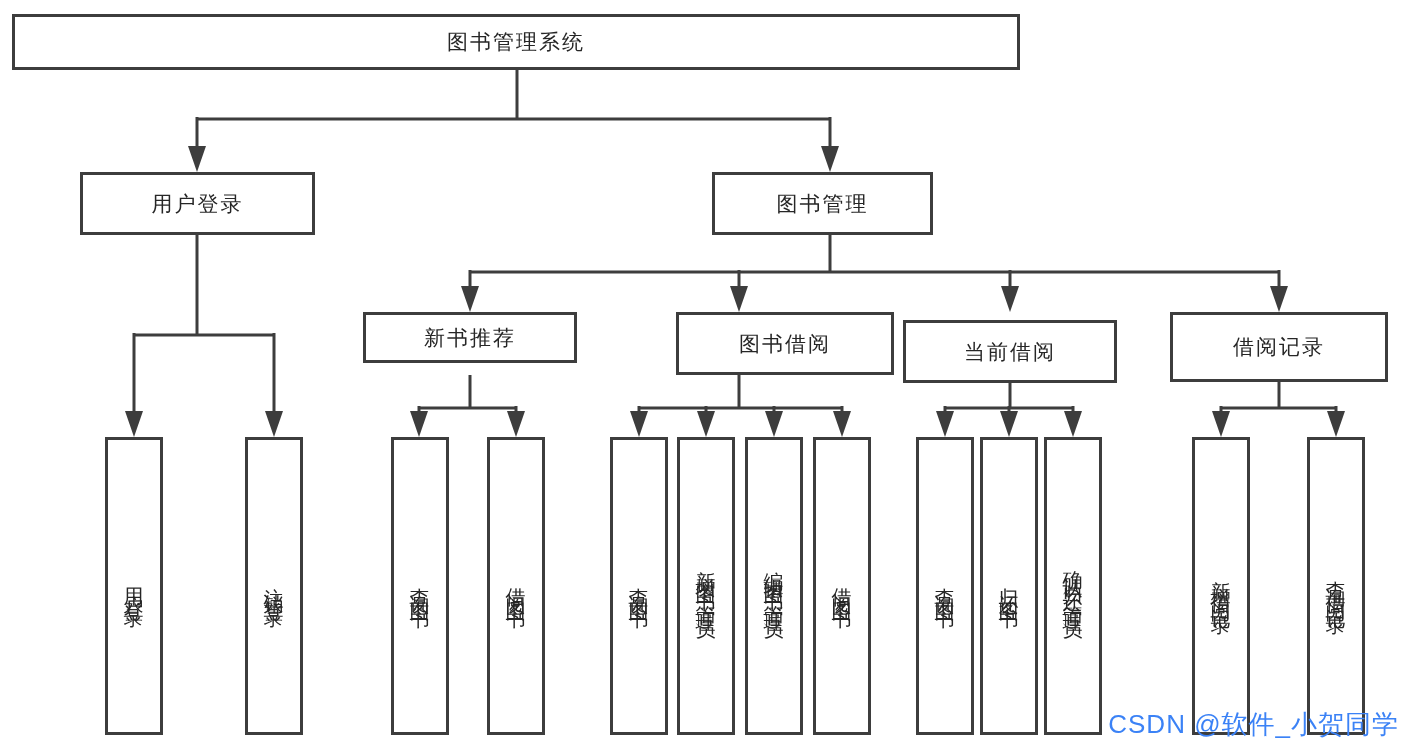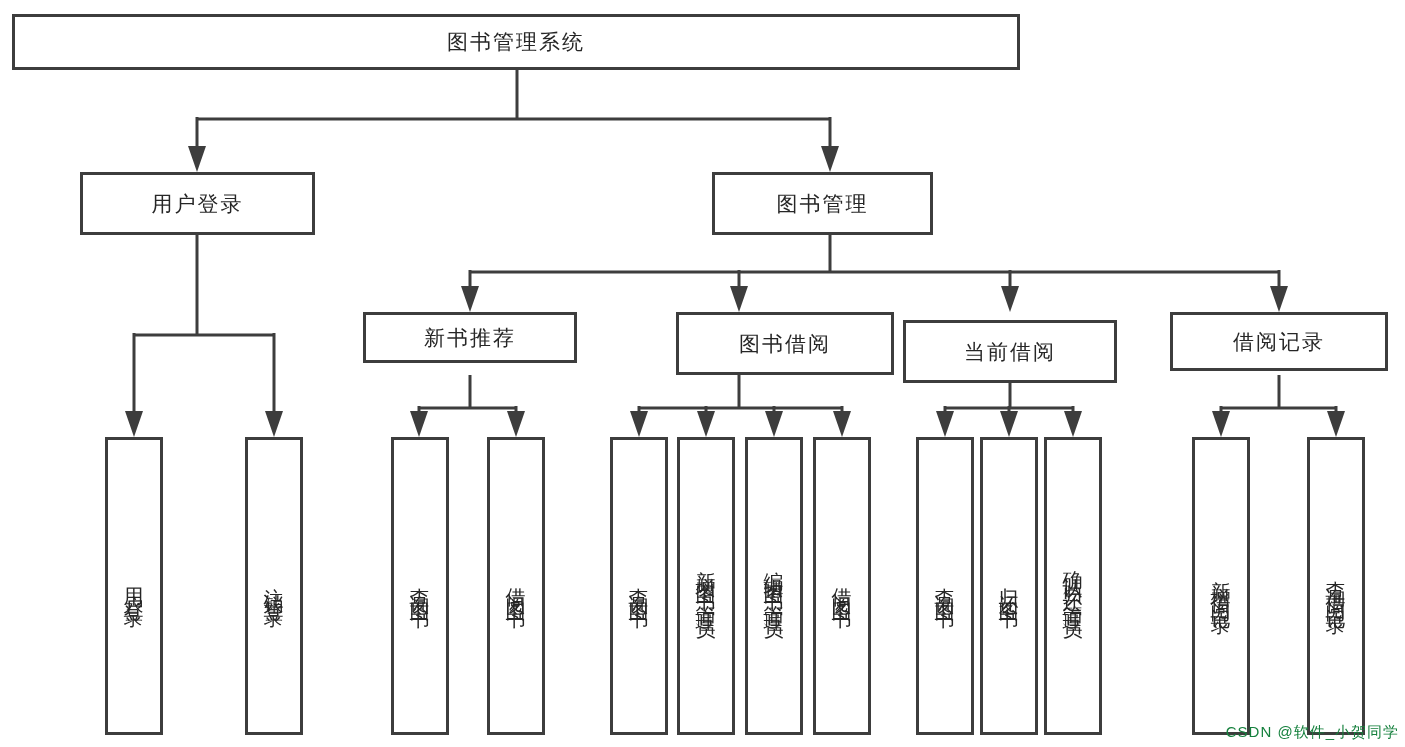--- a/index.html
+++ b/index.html
@@ -38,22 +38,22 @@
   .vnode {
     writing-mode: vertical-rl;
     font-size: 20px;
     letter-spacing: 7px;
     padding: 6px 0;
   }
   .watermark {
     position: absolute;
     right: 6px;
     bottom: 5px;
-    color: #15803d;
-    font-size: 15px;
+    color: #3b82f6;
+    font-size: 26px;
     letter-spacing: 1px;
     white-space: nowrap;
     margin-top: 40px;
   }
 </style>
 </head>
 <body>
 
 <div id="canvas">
 
@@ -124,21 +124,21 @@
   </svg>
 
   <div class="node" style="left:12px; top:14px; width:1008px; height:56px;">图书管理系统</div>
 
   <div class="node" style="left:80px; top:172px; width:235px; height:63px;">用户登录</div>
   <div class="node" style="left:712px; top:172px; width:221px; height:63px;">图书管理</div>
 
   <div class="node" style="left:363px; top:312px; width:214px; height:51px;">新书推荐</div>
   <div class="node" style="left:630px; top:312px; width:218px; height:63px;margin-left:46px;">图书借阅</div>
   <div class="node" style="left:903px; top:312px; width:214px; height:63px;margin-top:8px;">当前借阅</div>
-  <div class="node" style="left:1170px; top:312px; width:218px; height:59px;">借阅记录</div>
+  <div class="node" style="left:1170px; top:312px; width:218px; height:70px;">借阅记录</div>
 
   <div class="node vnode" style="left:105px; top:437px; width:58px; height:298px;">用户登录</div>
   <div class="node vnode" style="left:245px; top:437px; width:58px; height:298px;">注销登录</div>
 
   <div class="node vnode" style="left:391px; top:437px; width:58px; height:298px;">查询图书</div>
   <div class="node vnode" style="left:487px; top:437px; width:58px; height:298px;">借阅图书</div>
 
   <div class="node vnode" style="left:610px; top:437px; width:58px; height:298px;">查询图书</div>
   <div class="node vnode" style="left:677px; top:437px; width:58px; height:298px;">新增图书（管理员）</div>
   <div class="node vnode" style="left:745px; top:437px; width:58px; height:298px;">编辑图书（管理员）</div>

